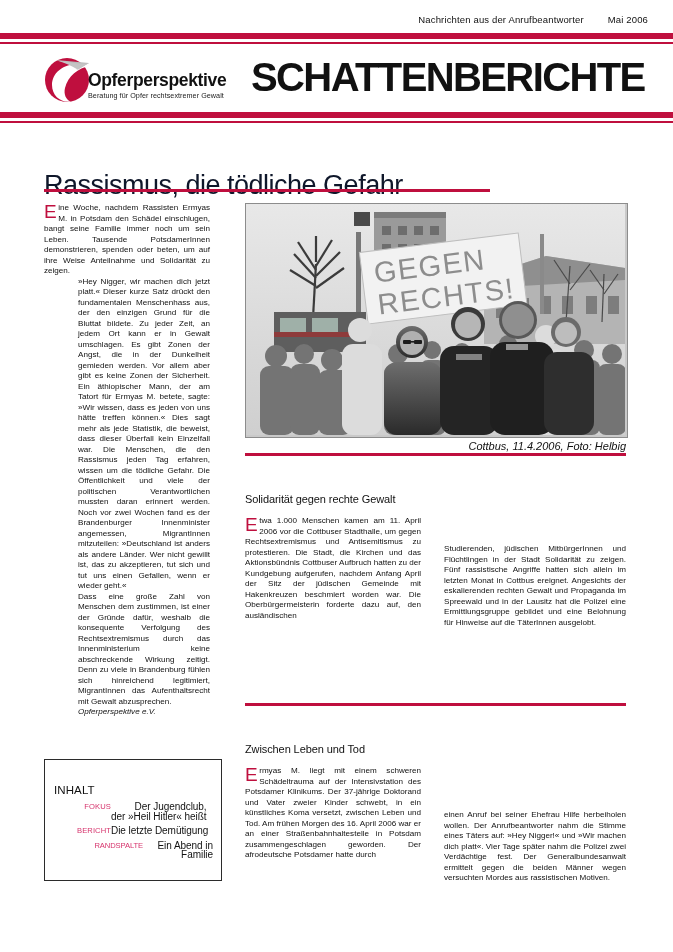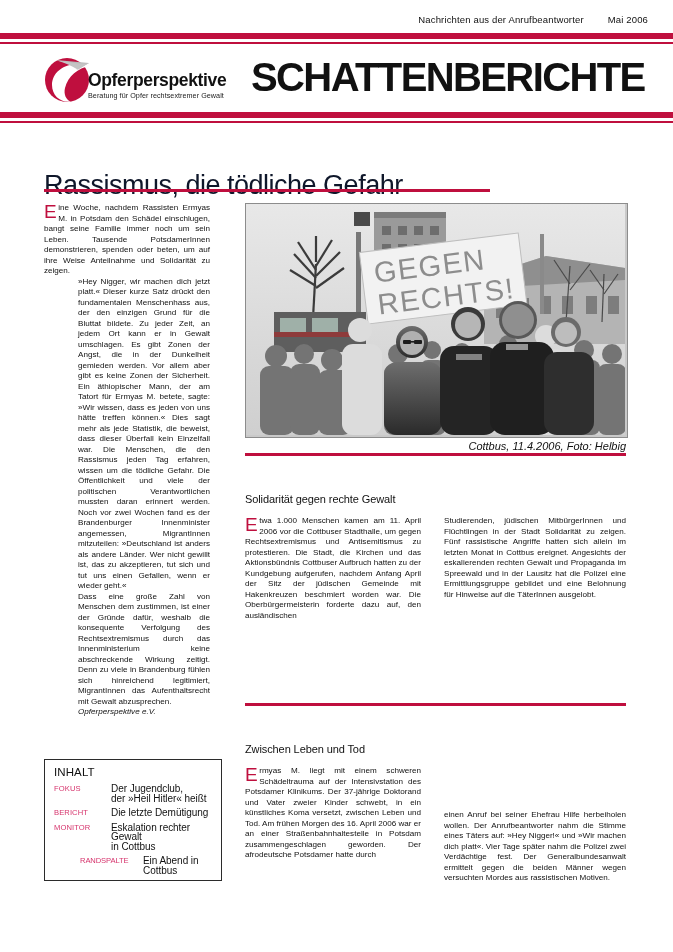--- a/index.html
+++ b/index.html
@@ -181,49 +181,50 @@
     font-weight: normal;
     color: #111;
     letter-spacing: -0.1px;
     white-space: nowrap;
   }
 
   
   .kicker-cottbus { left: 245px; top: 452px; width: 381px; }
   .title-cottbus  { left: 245px; top: 484px; }
   .cottbus-c1 { left: 245px; top: 516px; width: 176px; }
-  .cottbus-c2 { left: 444px; top: 516px; width: 182px; }
+  .cottbus-c2 { left: 444px; top: 544px; width: 182px; }
 
   
   .kicker-potsdam { left: 245px; top: 702px; width: 381px; }
   .title-potsdam  { left: 245px; top: 734px; }
   .potsdam-c1 { left: 245px; top: 766px; width: 176px; }
   .potsdam-c2 { left: 444px; top: 810px; width: 182px; }
 
   
   .inhalt-box {
     position: absolute;
     left: 44px;
     top: 759px;
     width: 178px;
     height: 122px;
     border: 1px solid #2b2b2b;
     box-sizing: border-box;
-    padding: 6px 8px 0 9px;
+    padding: 24px 8px 0 9px;
   }
   .inhalt-title {
     font-size: 11.5px;
     color: #111;
     letter-spacing: 0.1px;
     margin-bottom: 6px;
   }
   .inhalt-row {
     display: flex;
     margin-bottom: 5px;
     line-height: 9.5px;
+    text-align: right;
   }
   .inhalt-row:last-child { margin-bottom: 0; margin-left: 26px; }
   .inhalt-tag {
     flex: 0 0 57px;
     font-size: 7.6px;
     color: #d6336c;
     letter-spacing: 0.1px;
     white-space: nowrap;
   }
   .inhalt-tag.wide { flex: 0 0 63px; letter-spacing: -0.1px; }
@@ -437,21 +438,17 @@
   <div id="inhalt-rows">
       <div class="inhalt-row">
         <div class="inhalt-tag">FOKUS</div>
         <div class="inhalt-txt">Der Jugendclub,<br>der »Heil Hitler« heißt</div>
       </div>
       <div class="inhalt-row">
         <div class="inhalt-tag">BERICHT</div>
         <div class="inhalt-txt">Die letzte Demütigung</div>
       </div>
       <div class="inhalt-row">
-        <div class="inhalt-tag">MONITOR</div>
-        <div class="inhalt-txt">Eskalation rechter Gewalt<br>in Cottbus</div>
-      </div>
-      <div class="inhalt-row">
         <div class="inhalt-tag wide">RANDSPALTE</div>
-        <div class="inhalt-txt">Ein Abend in Cottbus</div>
+        <div class="inhalt-txt">Ein Abend in Familie</div>
       </div>
     </div>
 </div>
 
 </body></html>

